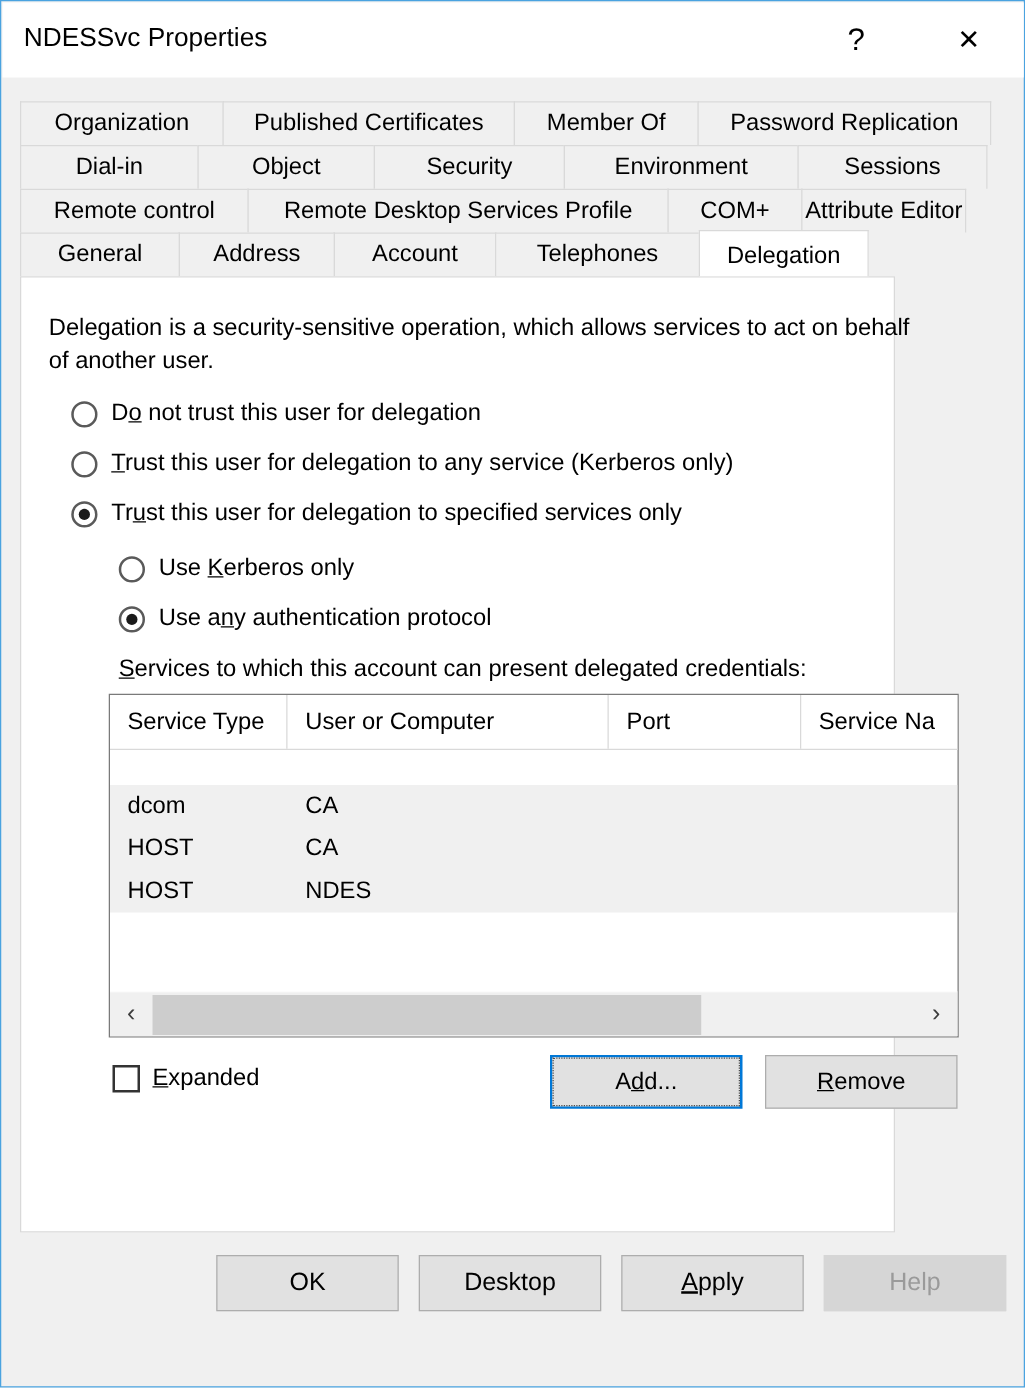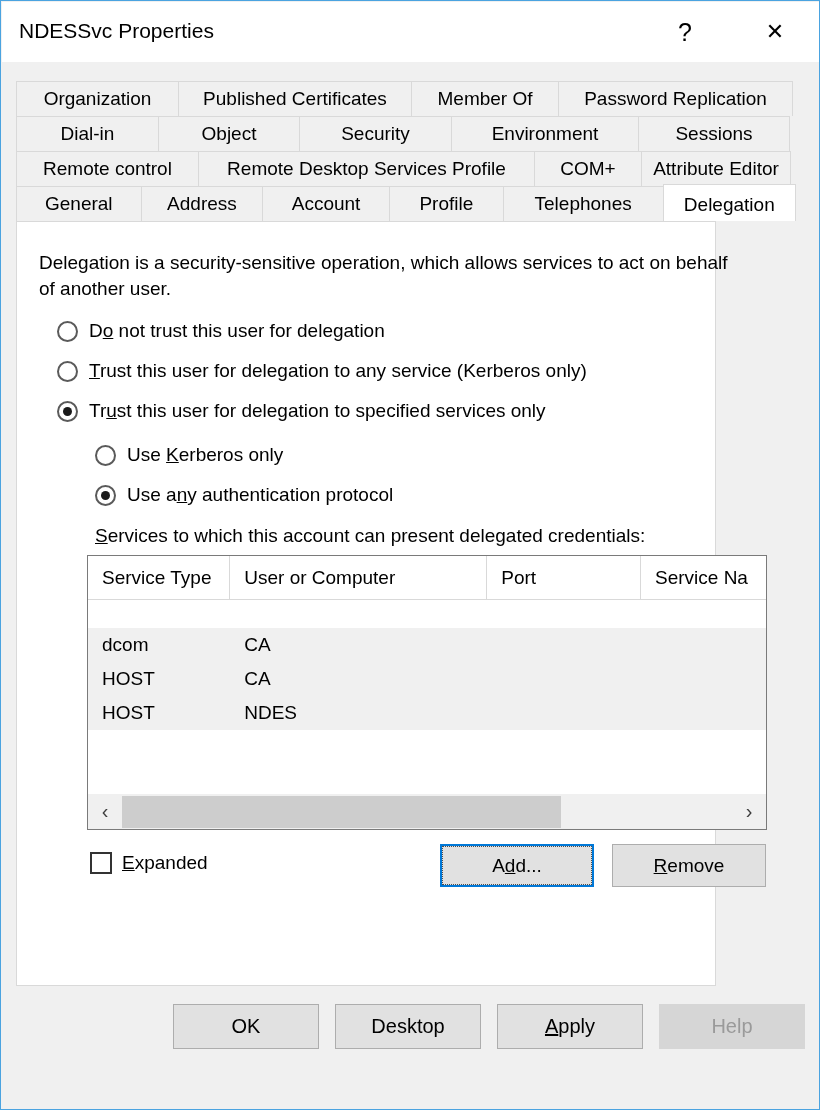--- a/index.html
+++ b/index.html
@@ -369,36 +369,33 @@
       <div class="tabrow">
         <div class="tab" style="width: 183px;">
           <span>Remote control</span>
         </div>
         <div class="tab" style="width: 337px;">
           <span>Remote Desktop Services Profile</span>
         </div>
         <div class="tab" style="width: 108px;">
           <span>COM+</span>
         </div>
-        <div class="tab" style="width: 150px;">
+        <div class="tab" style="width: 132px;">
           <span>Attribute Editor</span>
         </div>
       </div>
       <div class="tabrow">
         <div class="tab" style="width: 128px;">
           <span>General</span>
         </div>
         <div class="tab" style="width: 125px;">
           <span>Address</span>
         </div>
         <div class="tab" style="width: 130px;">
           <span>Account</span>
-        </div>
-        <div class="tab" style="width: 117px;">
-          <span>Profile</span>
         </div>
         <div class="tab" style="width: 164px;">
           <span>Telephones</span>
         </div>
         <div class="tab active" style="width: 136px;">
           <span>Delegation</span>
         </div>
       </div>
     </div>
 

